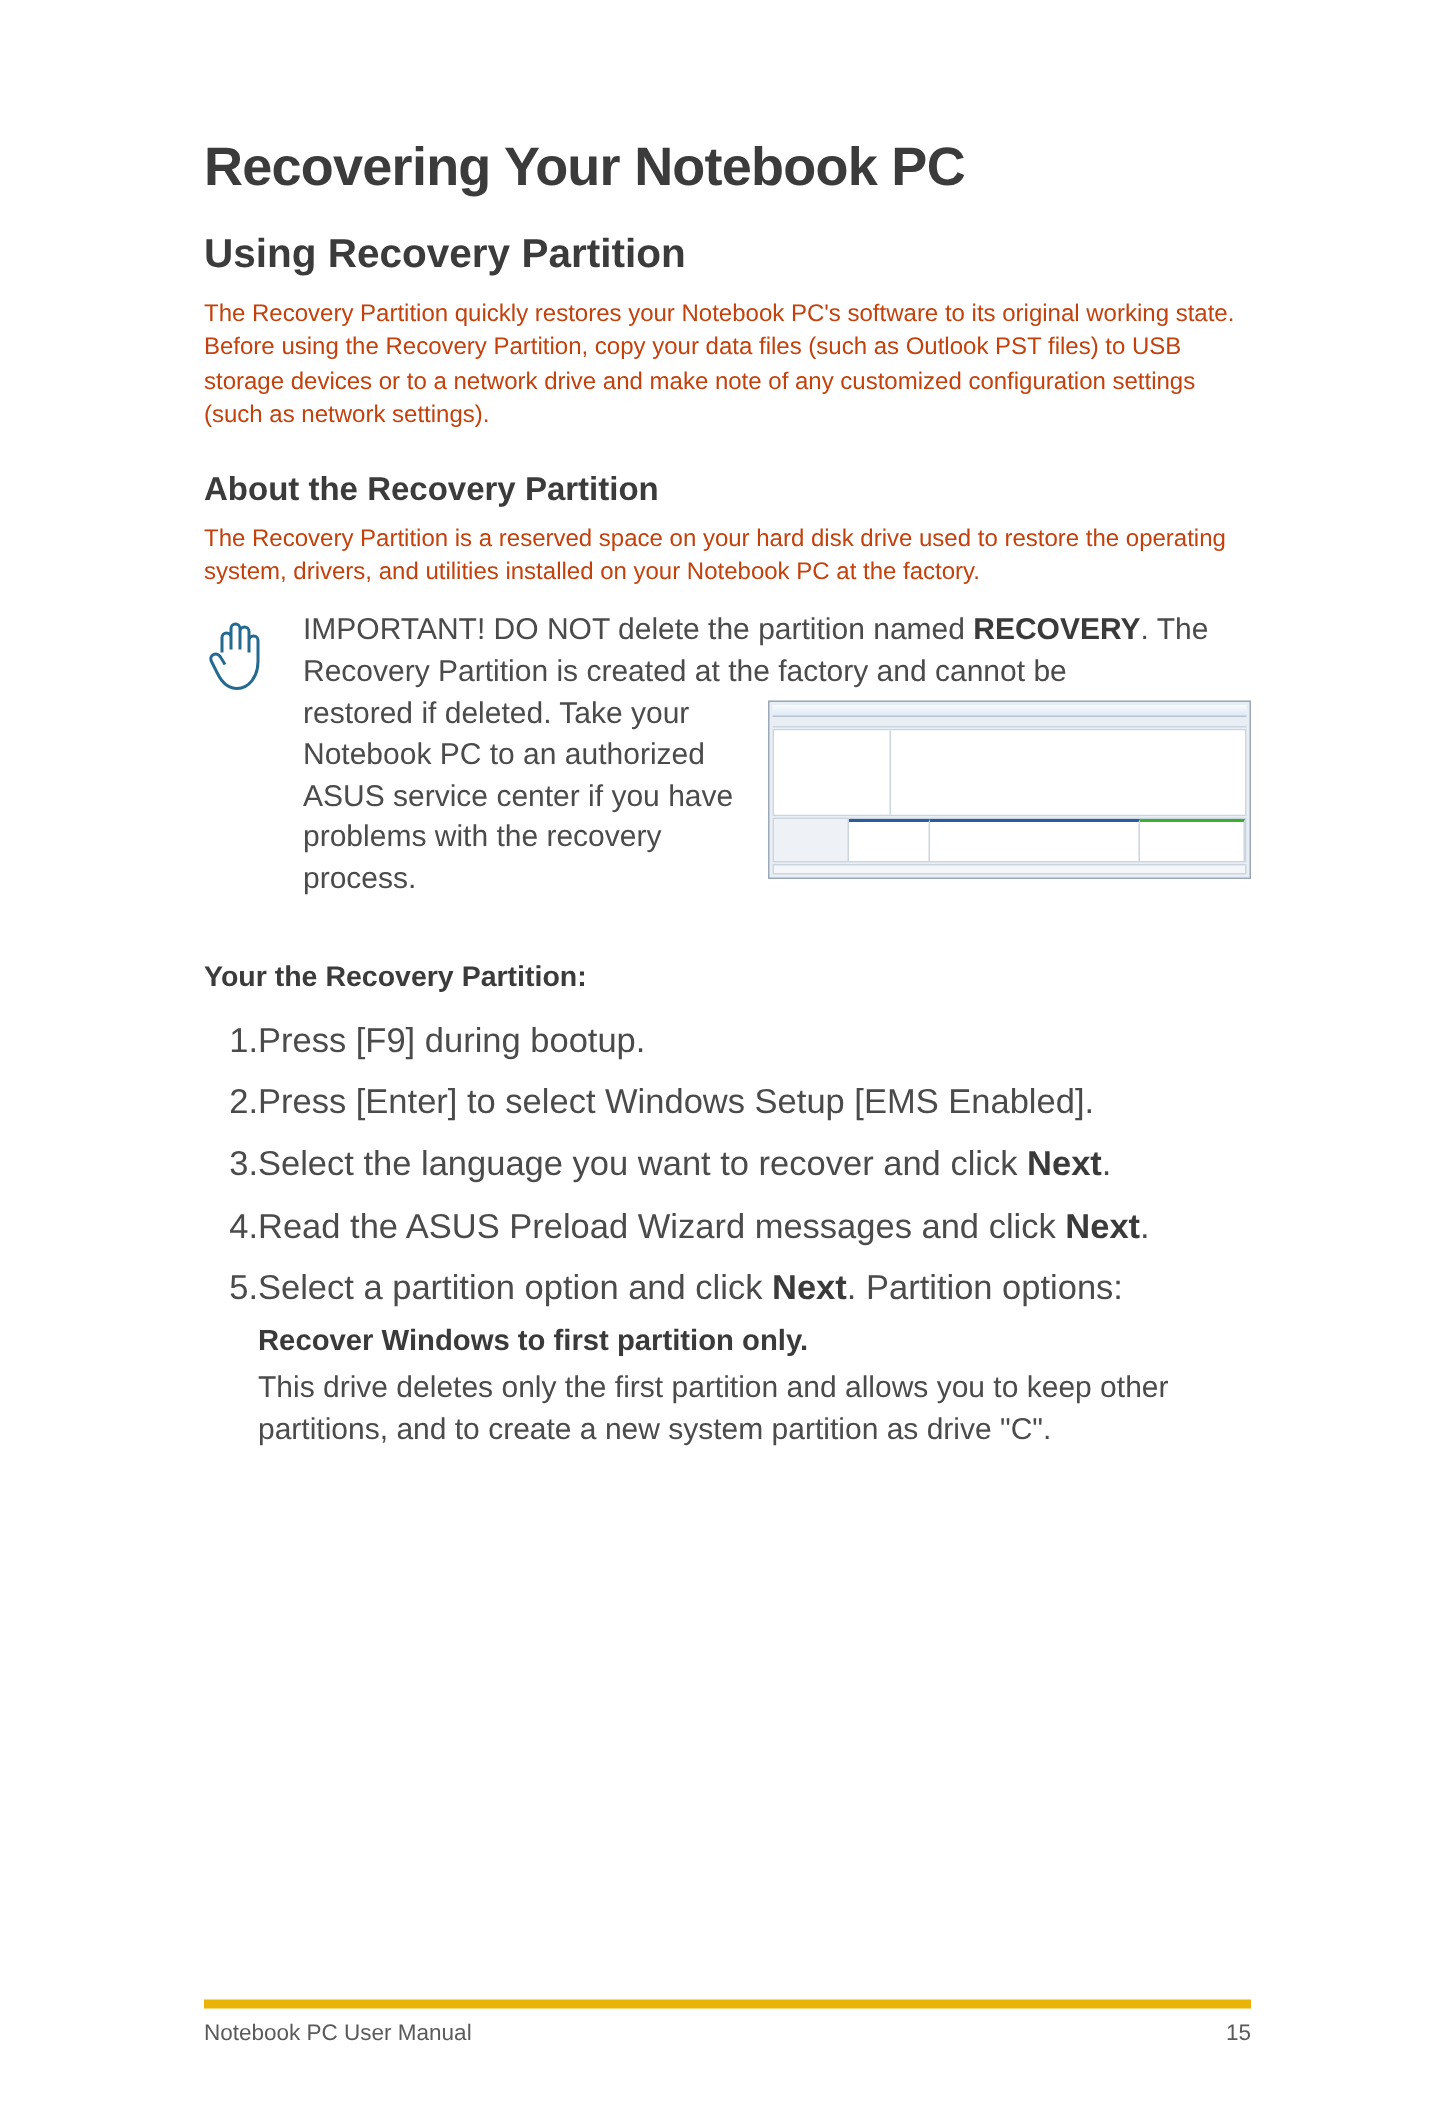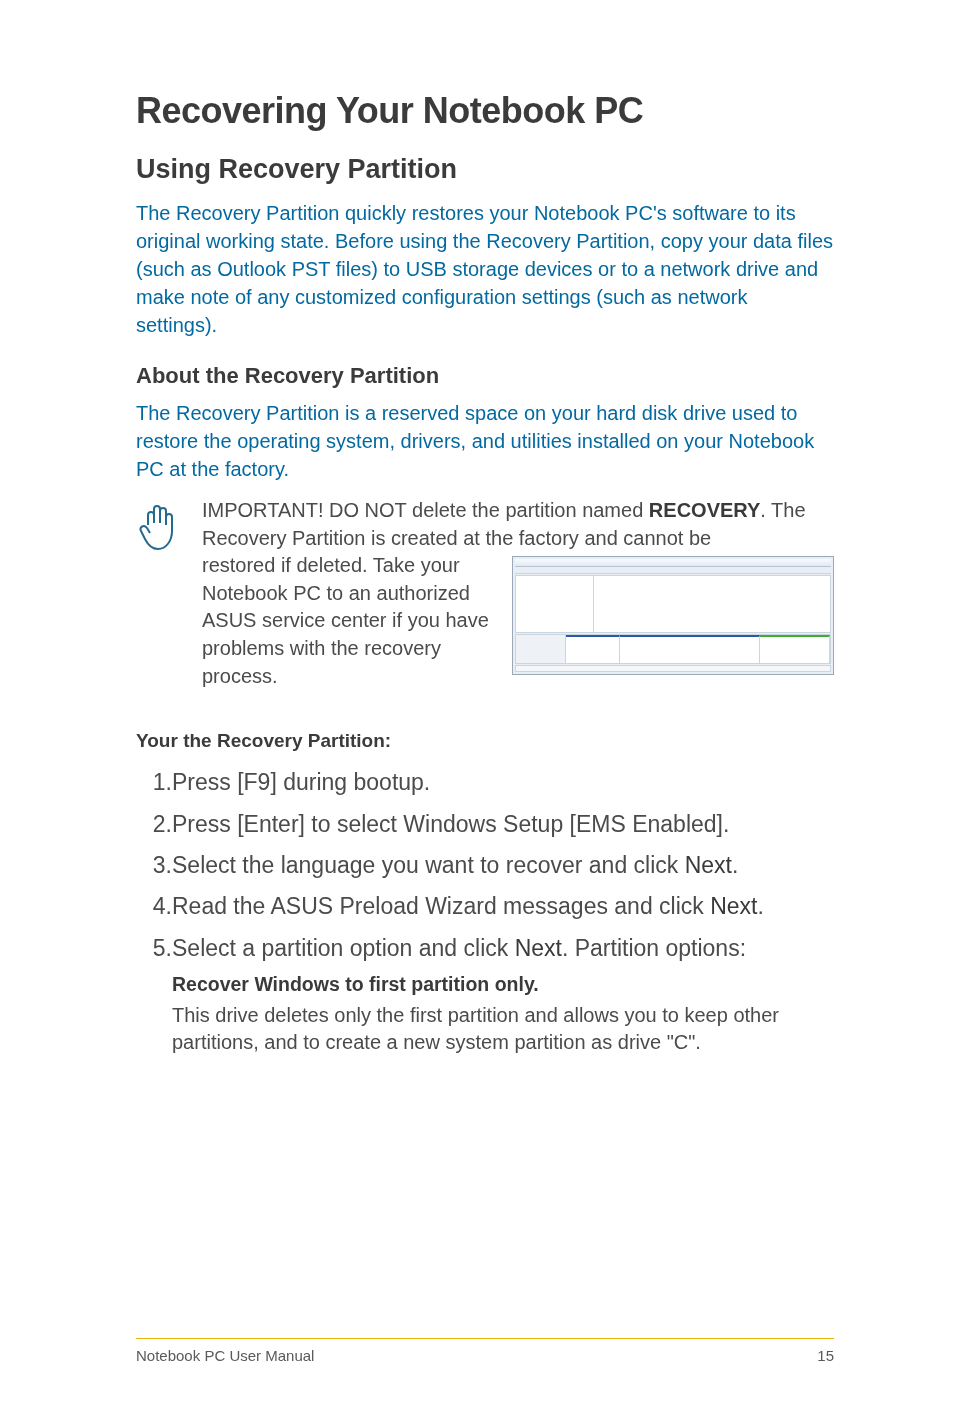--- a/index.html
+++ b/index.html
@@ -25,23 +25,23 @@
     margin-bottom: 14px;
   }
   h3 {
     font-size: 22px;
     font-weight: 700;
     color: #3b3b3b;
     margin-top: 24px;
     margin-bottom: 10px;
   }
   p.body {
-    font-size: 20px;
+    font-size: 16px;
     line-height: 1.4;
-    color: #0369a1;
+    color: #c2410c;
     margin-bottom: 14px;
   }
   .important-block {
     display: flex;
     gap: 18px;
     margin-top: 14px;
     margin-bottom: 40px;
   }
   .icon-col { flex: 0 0 48px; padding-top:4px; }
   .imp-text-col { flex: 1; font-size: 20px; line-height: 1.38; color:#4b4b4b; }
@@ -72,27 +72,27 @@
     color:#3b3b3b;
     margin-bottom:14px;
   }
   ol.steps { list-style:none; counter-reset: step; font-size:23px; color:#4b4b4b; line-height:1.45;text-align:right;}
   ol.steps > li { display:flex; margin-bottom:8px; }
   ol.steps > li::before {
     counter-increment: step;
     content: counter(step) ".";
     width: 36px; flex:0 0 36px;
   }
-  ol.steps b{font-weight:400;color:#3a3a3a;}
+  ol.steps b{font-weight:700;color:#3a3a3a;}
   .sub{margin-left:36px;}
   .sub .opt{font-size:19.5px;font-weight:700;color:#3a3a3a;margin-top:8px;margin-bottom:6px;}
   .sub p{font-size:20px;line-height:1.38;color:#4b4b4b;margin-bottom:8px;}
   .footer{
     position:absolute; left:136px; right:120px; bottom:54px;
-    border-top:1px solid #eab308; padding-top:8px;
+    border-top:6px solid #eab308; padding-top:8px;
     display:flex; justify-content:space-between;
     font-size:15px; color:#5a5a5a;
   }
   .hand-icon{stroke:#246a8f;stroke-width:2;fill:none;}
 </style>
 </head>
 <body>
 
 <h1>Recovering Your Notebook PC</h1>
 

